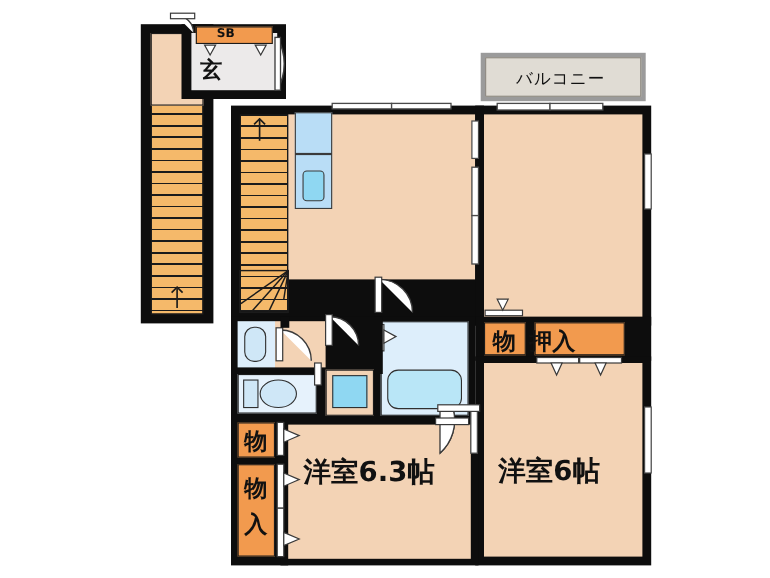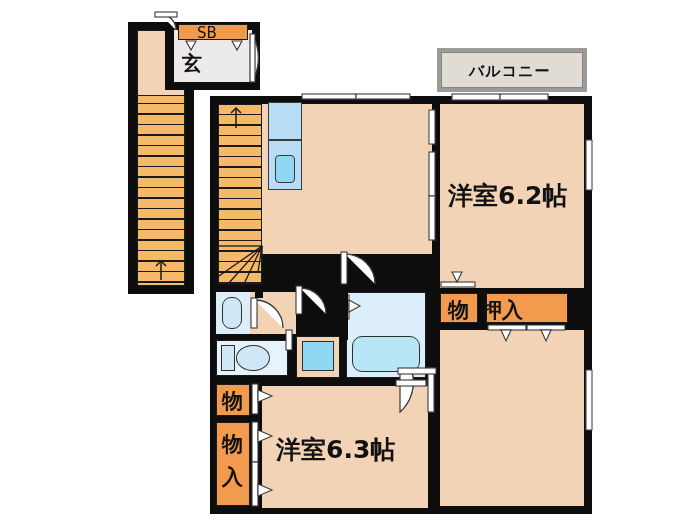--- a/index.html
+++ b/index.html
@@ -24,22 +24,22 @@
   
   .steps{background:
      repeating-linear-gradient(to bottom,
        #f5b96a 0px,#f5b96a 9px,
        #1b1b1b 9px,#1b1b1b 10.5px);}
 
   .label{position:absolute;color:#111;white-space:nowrap;
          font-weight:700;letter-spacing:0px;}
   .lbl-room{font-size:25px;}
   .lbl-small{font-size:20px;}
-  .lbl-tiny{font-size:15px;font-weight:400;}
-  .lbl-bal{font-size:15px;font-weight:700;letter-spacing:1px;}
+  .lbl-tiny{font-size:11px;font-weight:700;}
+  .lbl-bal{font-size:15px;font-weight:400;letter-spacing:1px;}
   .lbl-closet{font-size:21px;font-weight:700;}
 
   svg.ov{position:absolute;left:0;top:0;width:700px;height:525px;
          pointer-events:none;}
 </style>
 </head>
 <body>
 
 <div id="plan">
 
@@ -66,30 +66,30 @@
   <div class="abs" style="left:268px;top:140px;width:34px;height:50px;background:#b9ddf6;border:1.5px solid #3a3a3a;"></div>
   <div class="abs" style="left:275px;top:155px;width:20px;height:28px;background:#8fd7f2;border:1.5px solid #3a3a3a;border-radius:4px;"></div>
 
 
   <div class="abs" style="left:437px;top:48px;width:150px;height:44px;background:#9b9b9b;"></div>
   <div class="abs balcony" style="left:441px;top:52px;width:142px;height:36px;border:1px solid #8a867e;"></div>
   <span class="label lbl-bal" style="left:469px;top:62px;">バルコニー</span>
 
   <div class="abs wall" style="left:432px;top:96px;width:160px;height:200px;"></div>
   <div class="abs room" style="left:440px;top:104px;width:144px;height:184px;"></div>
-  <span class="label lbl-room" style="left:448px;top:179px;">洋室6.2帖</span>
 
   <div class="abs wall" style="left:432px;top:288px;width:160px;height:40px;"></div>
   <div class="abs closet" style="left:440px;top:293px;width:38px;height:30px;border:1.5px solid #1b1b1b;"></div>
   <span class="label lbl-closet" style="left:448px;top:296px;">物</span>
   <div class="abs closet" style="left:486px;top:293px;width:82px;height:30px;border:1.5px solid #1b1b1b;"></div>
   <span class="label lbl-closet" style="left:481px;top:296px;">押入</span>
 
   <div class="abs wall" style="left:432px;top:324px;width:160px;height:190px;"></div>
   <div class="abs room" style="left:440px;top:330px;width:144px;height:176px;"></div>
+  <span class="label lbl-room" style="left:453px;top:411px;">洋室6帖</span>
 
   <div class="abs wall" style="left:210px;top:288px;width:222px;height:92px;"></div>
 
   <div class="abs water" style="left:216px;top:292px;width:34px;height:42px;background:#ddeefb;"></div>
   <div class="abs" style="left:222px;top:297px;width:20px;height:32px;background:#cfe7f7;border:1.5px solid #2f2f2f;border-radius:9px;"></div>
   <div class="abs hall" style="left:250px;top:292px;width:46px;height:42px;"></div>
 
   <div class="abs" style="left:216px;top:340px;width:72px;height:36px;background:#e6f2fc;border:1.5px solid #1b1b1b;"></div>
   <div class="abs" style="left:221px;top:345px;width:14px;height:26px;background:#cfe7f7;border:1.5px solid #2f2f2f;"></div>
   <div class="abs" style="left:236px;top:345px;width:34px;height:26px;background:#cfe7f7;border:1.5px solid #2f2f2f;border-radius:50%;"></div>
@@ -102,21 +102,21 @@
 
   <div class="abs wall" style="left:210px;top:380px;width:52px;height:134px;"></div>
   <div class="abs closet" style="left:216px;top:384px;width:34px;height:32px;border:1.5px solid #1b1b1b;"></div>
   <span class="label lbl-closet" style="left:222px;top:387px;">物</span>
   <div class="abs closet" style="left:216px;top:422px;width:34px;height:84px;border:1.5px solid #1b1b1b;"></div>
   <span class="label lbl-closet" style="left:222px;top:430px;">物</span>
   <span class="label lbl-closet" style="left:222px;top:463px;">入</span>
 
   <div class="abs wall" style="left:255px;top:380px;width:180px;height:134px;"></div>
   <div class="abs room" style="left:262px;top:386px;width:166px;height:122px;"></div>
-  <span class="label lbl-room" style="left:276px;top:433px;">洋室6.3帖</span>
+  <span class="label lbl-room" style="left:276px;top:412px;">洋室6.3帖</span>
 
   <svg class="ov" viewBox="0 0 700 525">
 
     <g>
       <path d="M252,34 A48,48 0 0,1 252,82" fill="#ffffff" stroke="#3a3a3a" stroke-width="1.4"></path>
       <rect x="250" y="34" width="5" height="48" fill="#ffffff" stroke="#3a3a3a" stroke-width="1.2"></rect>
     </g>
 
     <g>
       <path d="M160,14 A16,16 0 0,1 176,30" fill="#ffffff" stroke="#3a3a3a" stroke-width="1.3"></path>

